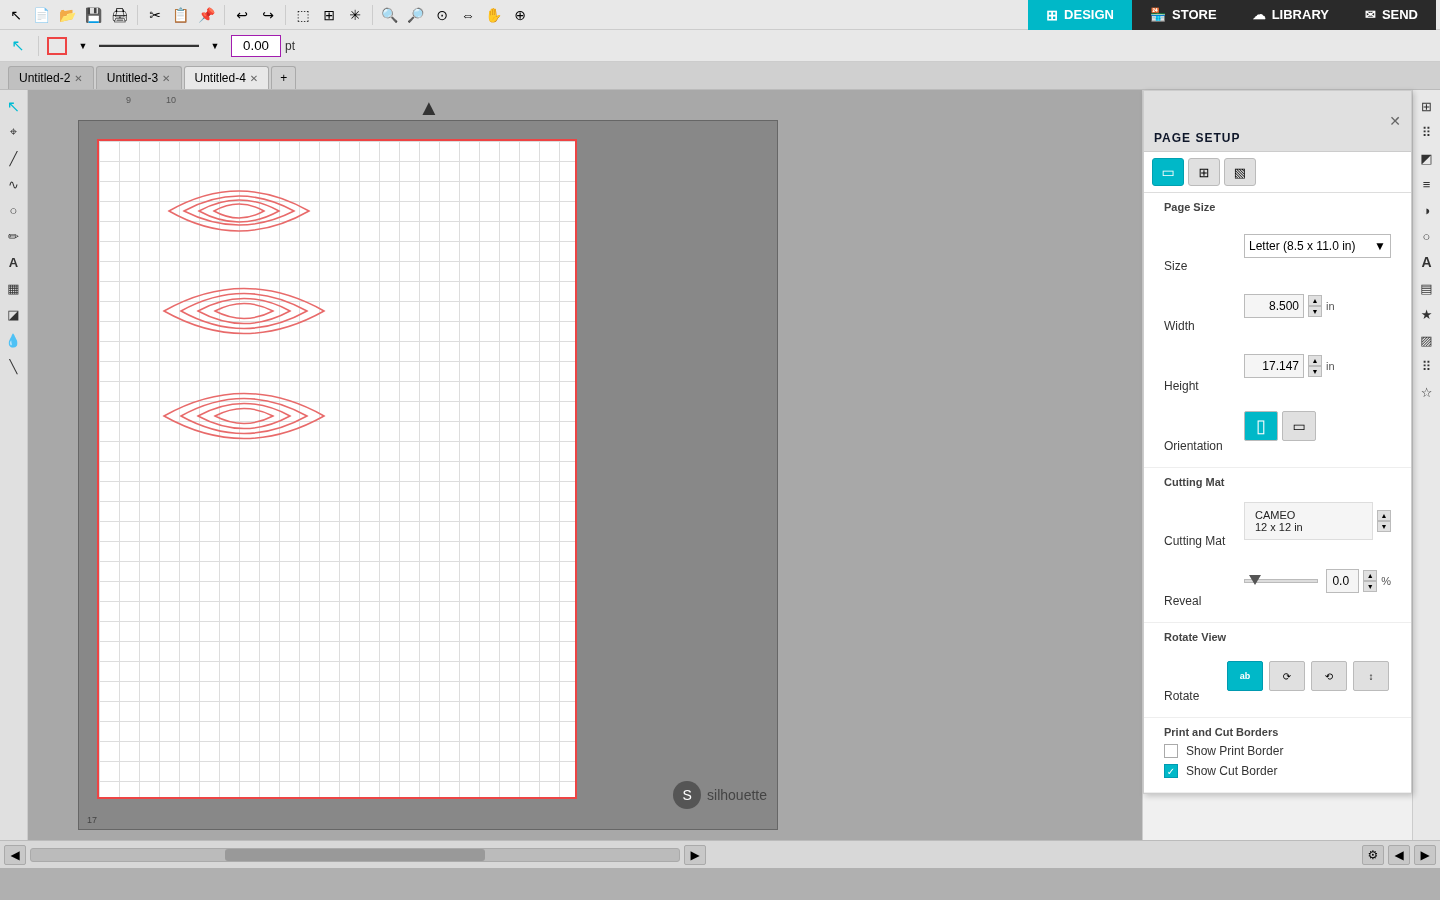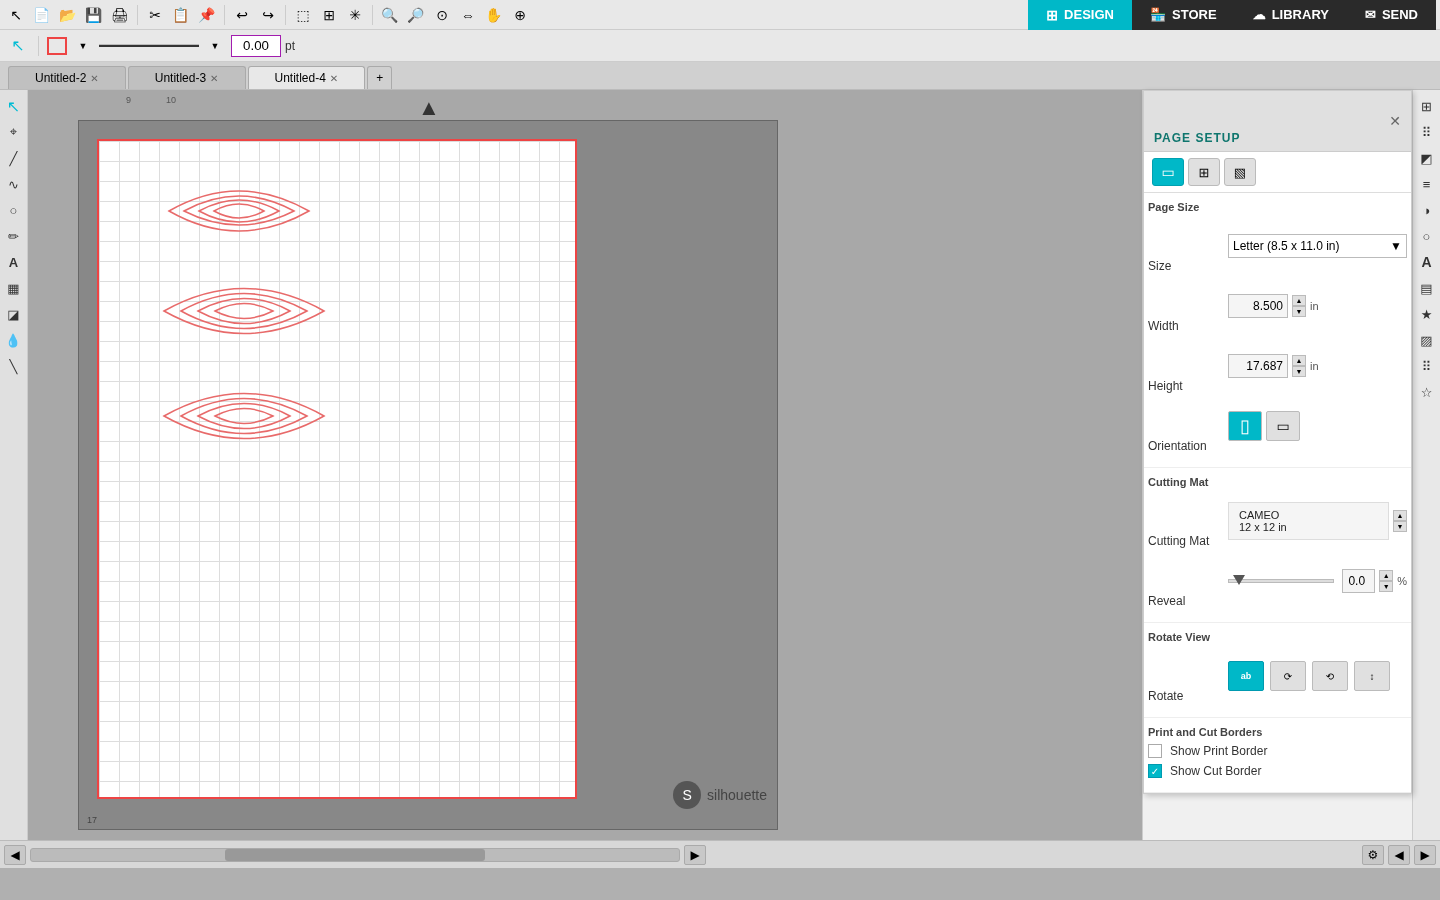--- a/index.html
+++ b/index.html
@@ -67,21 +67,21 @@
     #tabs-bar {
       height: 28px;
       background: #d0d0d0;
       display: flex;
       align-items: flex-end;
       padding-left: 8px;
       border-bottom: 1px solid #bbb;
     }
     .tab {
       display: flex; align-items: center; gap: 4px;
-      padding: 4px 26px;
+      padding: 4px 10px;
       background: #c0c0c0;
       border: 1px solid #aaa;
       border-bottom: none;
       cursor: pointer;
       font-size: 12px;
       border-radius: 3px 3px 0 0;
       margin-right: 2px;
     }
     .tab.active { background: #e8e8e8; }
     .tab-close { font-size: 10px; color: #666; cursor: pointer; }
@@ -188,36 +188,36 @@
       background: white;
       border: 1px solid #ccc;
       box-shadow: 2px 2px 6px rgba(0,0,0,0.2);
     }
     #page-setup-header {
       background: #e0e0e0;
       padding: 6px 10px;
       display: flex; align-items: center; justify-content: space-between;
       border-bottom: 1px solid #ccc;
     }
-    #page-setup-header span { font-size: 12px; font-weight: bold; color: #0f766e; letter-spacing: 1px; margin-top: 34px; }
+    #page-setup-header span { font-size: 12px; font-weight: bold; color: #0f172a; letter-spacing: 1px; margin-top: 34px; }
     .panel-close-btn { cursor: pointer; font-size: 14px; color: #666; background: none; border: none; }
 
     #page-setup-tabs {
       display: flex; padding: 6px 8px; gap: 4px;
       border-bottom: 1px solid #ddd;
     }
     .ps-tab-btn {
       width: 32px; height: 28px;
       background: #e0e0e0; border: 1px solid #bbb;
       cursor: pointer; display: flex; align-items: center; justify-content: center;
       font-size: 13px; border-radius: 3px;
     }
     .ps-tab-btn.active { background: #00b8c8; color: white; border-color: #00a0b0; }
 
-    .ps-section { padding: 8px 4px; border-bottom: 1px solid #eee; }
+    .ps-section { padding: 8px 20px; border-bottom: 1px solid #eee; }
     .ps-section-title { font-size: 11px; font-weight: bold; color: #444; margin-bottom: 6px; }
 
     .ps-row {
       display: flex; align-items: center; margin-bottom: 6px;
     }
     .ps-label { width: 80px; font-size: 12px; color: #333; margin-top: 40px; }
     .ps-control { flex: 1; display: flex; align-items: center; gap: 4px; }
 
     .ps-dropdown {
       flex: 1; height: 24px;
@@ -535,21 +535,21 @@
                 <button class="ps-spin-btn">▼</button>
               </div>
               <span class="ps-unit">in</span>
             </div>
           </div>
 
           <div class="ps-row">
             <div class="ps-label">Height</div>
             <div class="ps-control">
               <div class="ps-number-input">
-                <span>17.687</span>
+                <span>17.147</span>
               </div>
               <div class="ps-spinner">
                 <button class="ps-spin-btn">▲</button>
                 <button class="ps-spin-btn">▼</button>
               </div>
               <span class="ps-unit">in</span>
             </div>
           </div>
 
           <div class="ps-row">

